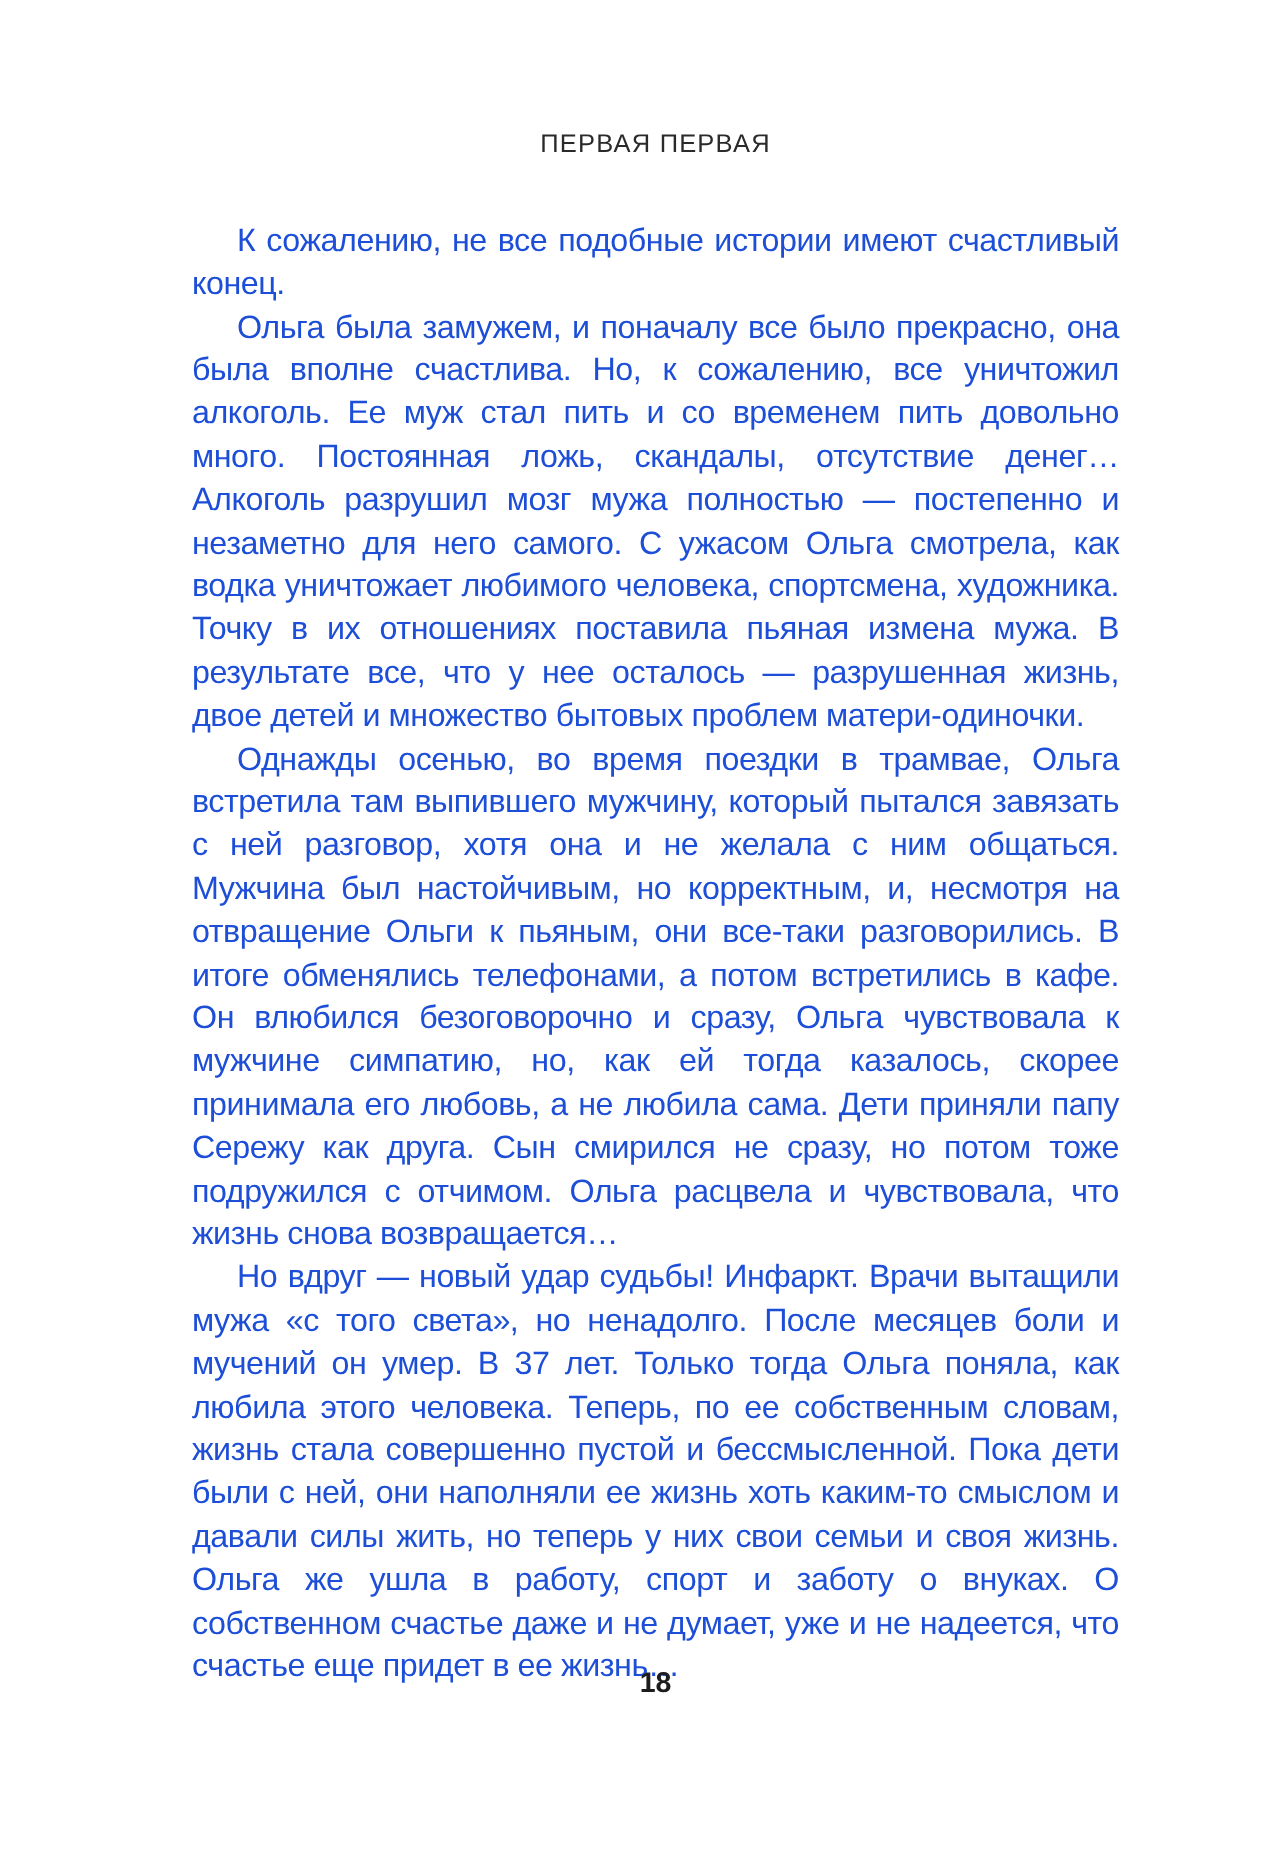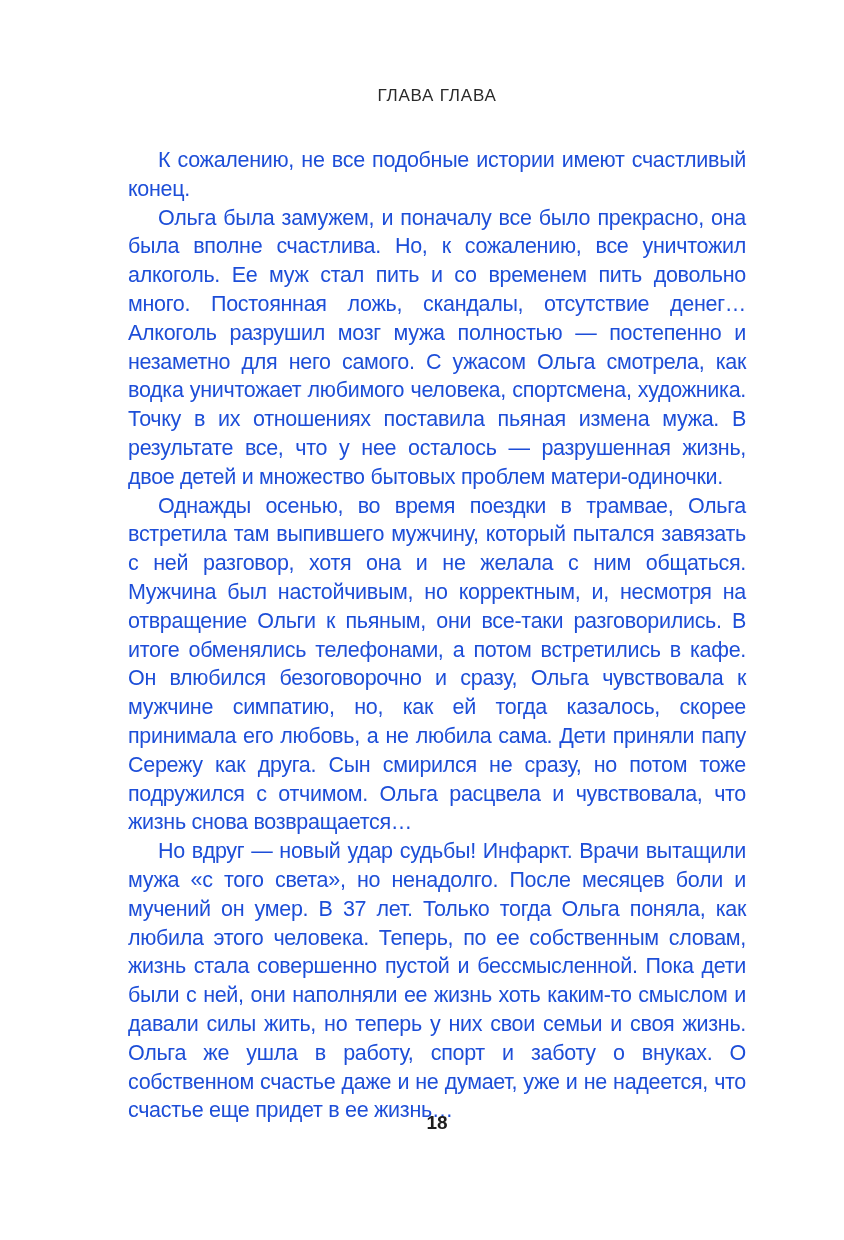--- a/index.html
+++ b/index.html
@@ -53,21 +53,21 @@
     font-size: 19px;
     font-weight: 700;
     color: #1d1d1d;
   }
 </style>
 </head>
 <body>
 
 <div class="page">
 
-  <div class="chapter-heading">ГЛАВА ГЛАВА</div>
+  <div class="chapter-heading">ПЕРВАЯ ПЕРВАЯ</div>
 
   <div class="body-text">
     <p>К сожалению, не все подобные истории имеют счастливый конец.</p>
     <p>Ольга была замужем, и поначалу все было прекрасно, она была вполне счастлива. Но, к сожалению, все уничтожил алкоголь. Ее муж стал пить и со временем пить довольно много. Постоянная ложь, скандалы, отсутствие денег… Алкоголь разрушил мозг мужа полностью — постепенно и незаметно для него самого. С ужасом Ольга смотрела, как водка уничтожает любимого человека, спортсмена, художника. Точку в их отношениях поставила пьяная измена мужа. В результате все, что у нее осталось — разрушенная жизнь, двое детей и множество бытовых проблем матери-одиночки.</p>
     <p>Однажды осенью, во время поездки в трамвае, Ольга встретила там выпившего мужчину, который пытался завязать с ней разговор, хотя она и не желала с ним общаться. Мужчина был настойчивым, но корректным, и, несмотря на отвращение Ольги к пьяным, они все-таки разговорились. В итоге обменялись телефонами, а потом встретились в кафе. Он влюбился безоговорочно и сразу, Ольга чувствовала к мужчине симпатию, но, как ей тогда казалось, скорее принимала его любовь, а не любила сама. Дети приняли папу Сережу как друга. Сын смирился не сразу, но потом тоже подружился с отчимом. Ольга расцвела и чувствовала, что жизнь снова возвращается…</p>
     <p>Но вдруг — новый удар судьбы! Инфаркт. Врачи вытащили мужа «с того света», но ненадолго. После месяцев боли и мучений он умер. В 37 лет. Только тогда Ольга поняла, как любила этого человека. Теперь, по ее собственным словам, жизнь стала совершенно пустой и бессмысленной. Пока дети были с ней, они наполняли ее жизнь хоть каким-то смыслом и давали силы жить, но теперь у них свои семьи и своя жизнь. Ольга же ушла в работу, спорт и заботу о внуках. О собственном счастье даже и не думает, уже и не надеется, что счастье еще придет в ее жизнь…</p>
   </div>
 
   <div class="page-number">18</div>
 

